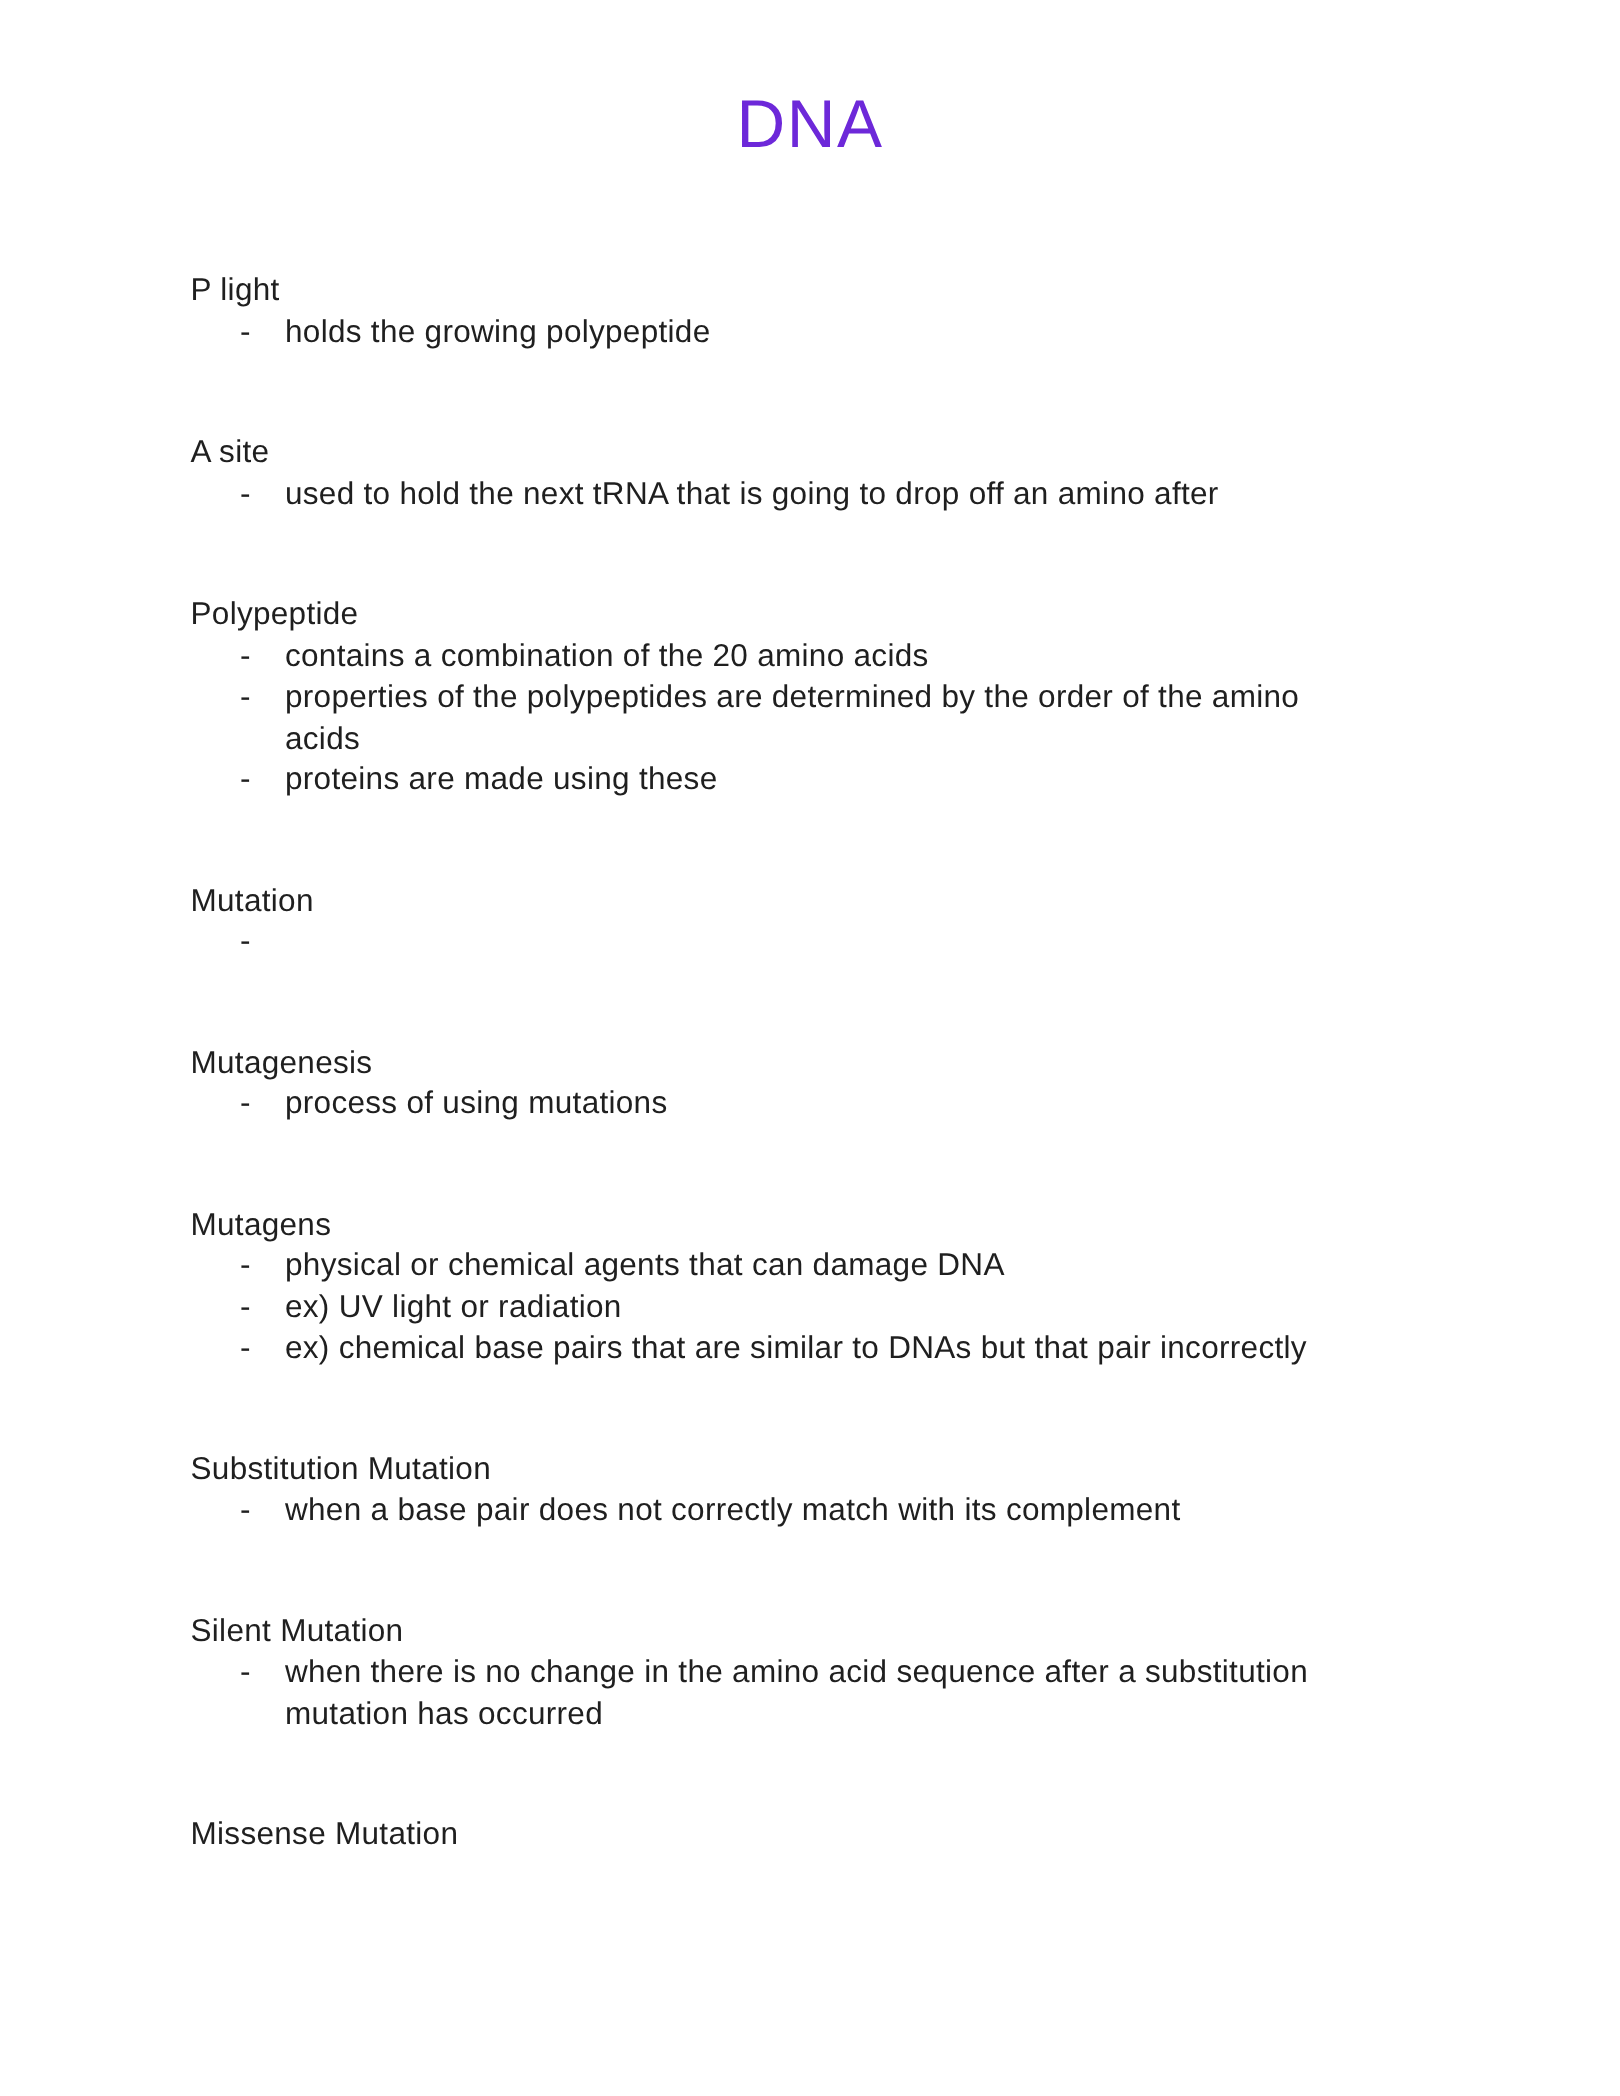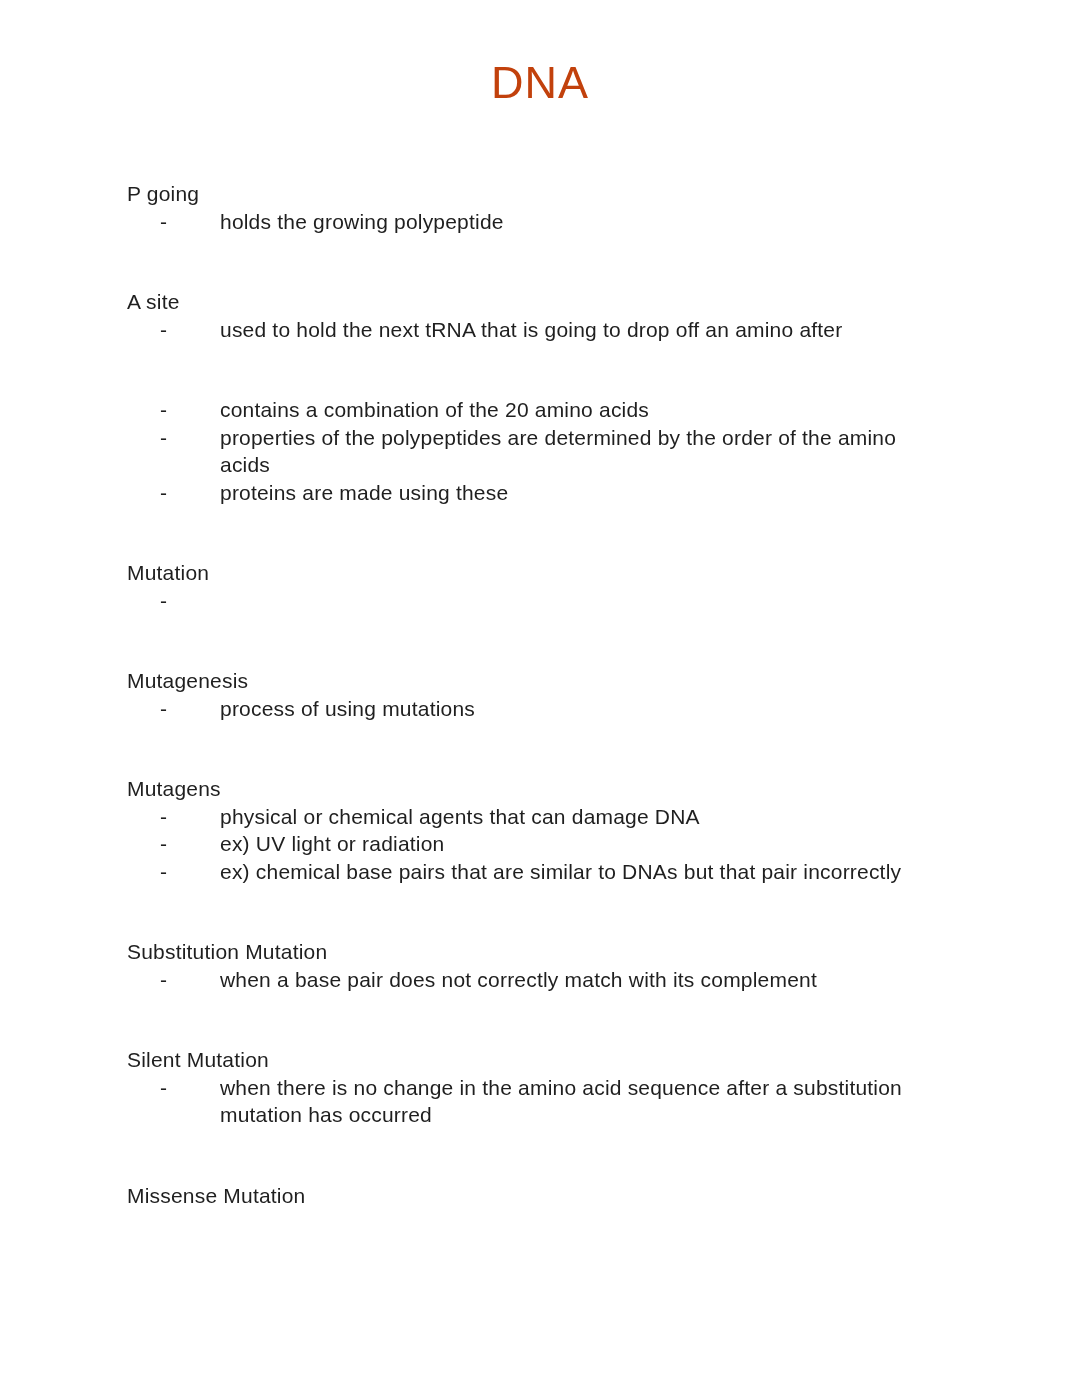--- a/index.html
+++ b/index.html
@@ -19,21 +19,21 @@
     color: #1f1f1f;
     font-weight: 300;
   }
   .doc-title {
     margin: 0 0 70px 0;
     text-align: center;
     font-size: 45px;
     font-weight: 300;
     letter-spacing: 1px;
     line-height: 1.2;
-    color: #c2410c;
+    color: #6d28d9;
   }
   .term-section {
     margin: 0 0 53px 0;
   }
   .term-section:last-child {
     margin-bottom: 4px;
   }
   .term-heading {
     font-size: 21px;
     line-height: 27.5px;
@@ -52,51 +52,51 @@
     line-height: 27.5px;
     letter-spacing: 0.2px;
   }
   .bullet-dash {
     flex: 0 0 30px;
     width: 30px;
   }
   .bullet-text {
     flex: 0 1 auto;
     max-width: 700px;
-    margin-left: 30px;
   }
 </style>
 </head>
 <body>
 
 <div class="page">
 
   <h1 class="doc-title">DNA</h1>
 
   <section class="term-section">
-    <div class="term-heading">P going</div>
+    <div class="term-heading">P light</div>
     <ul class="bullet-list">
       <li class="bullet-item">
         <span class="bullet-dash">-</span>
         <span class="bullet-text">holds the growing polypeptide</span>
       </li>
     </ul>
   </section>
 
   <section class="term-section">
     <div class="term-heading">A site</div>
     <ul class="bullet-list">
       <li class="bullet-item">
         <span class="bullet-dash">-</span>
         <span class="bullet-text">used to hold the next tRNA that is going to drop off an amino after</span>
       </li>
     </ul>
   </section>
 
   <section class="term-section">
+    <div class="term-heading">Polypeptide</div>
     <ul class="bullet-list">
       <li class="bullet-item">
         <span class="bullet-dash">-</span>
         <span class="bullet-text">contains a combination of the 20 amino acids</span>
       </li>
       <li class="bullet-item">
         <span class="bullet-dash">-</span>
         <span class="bullet-text">properties of the polypeptides are determined by the order of the amino acids</span>
       </li>
       <li class="bullet-item">

